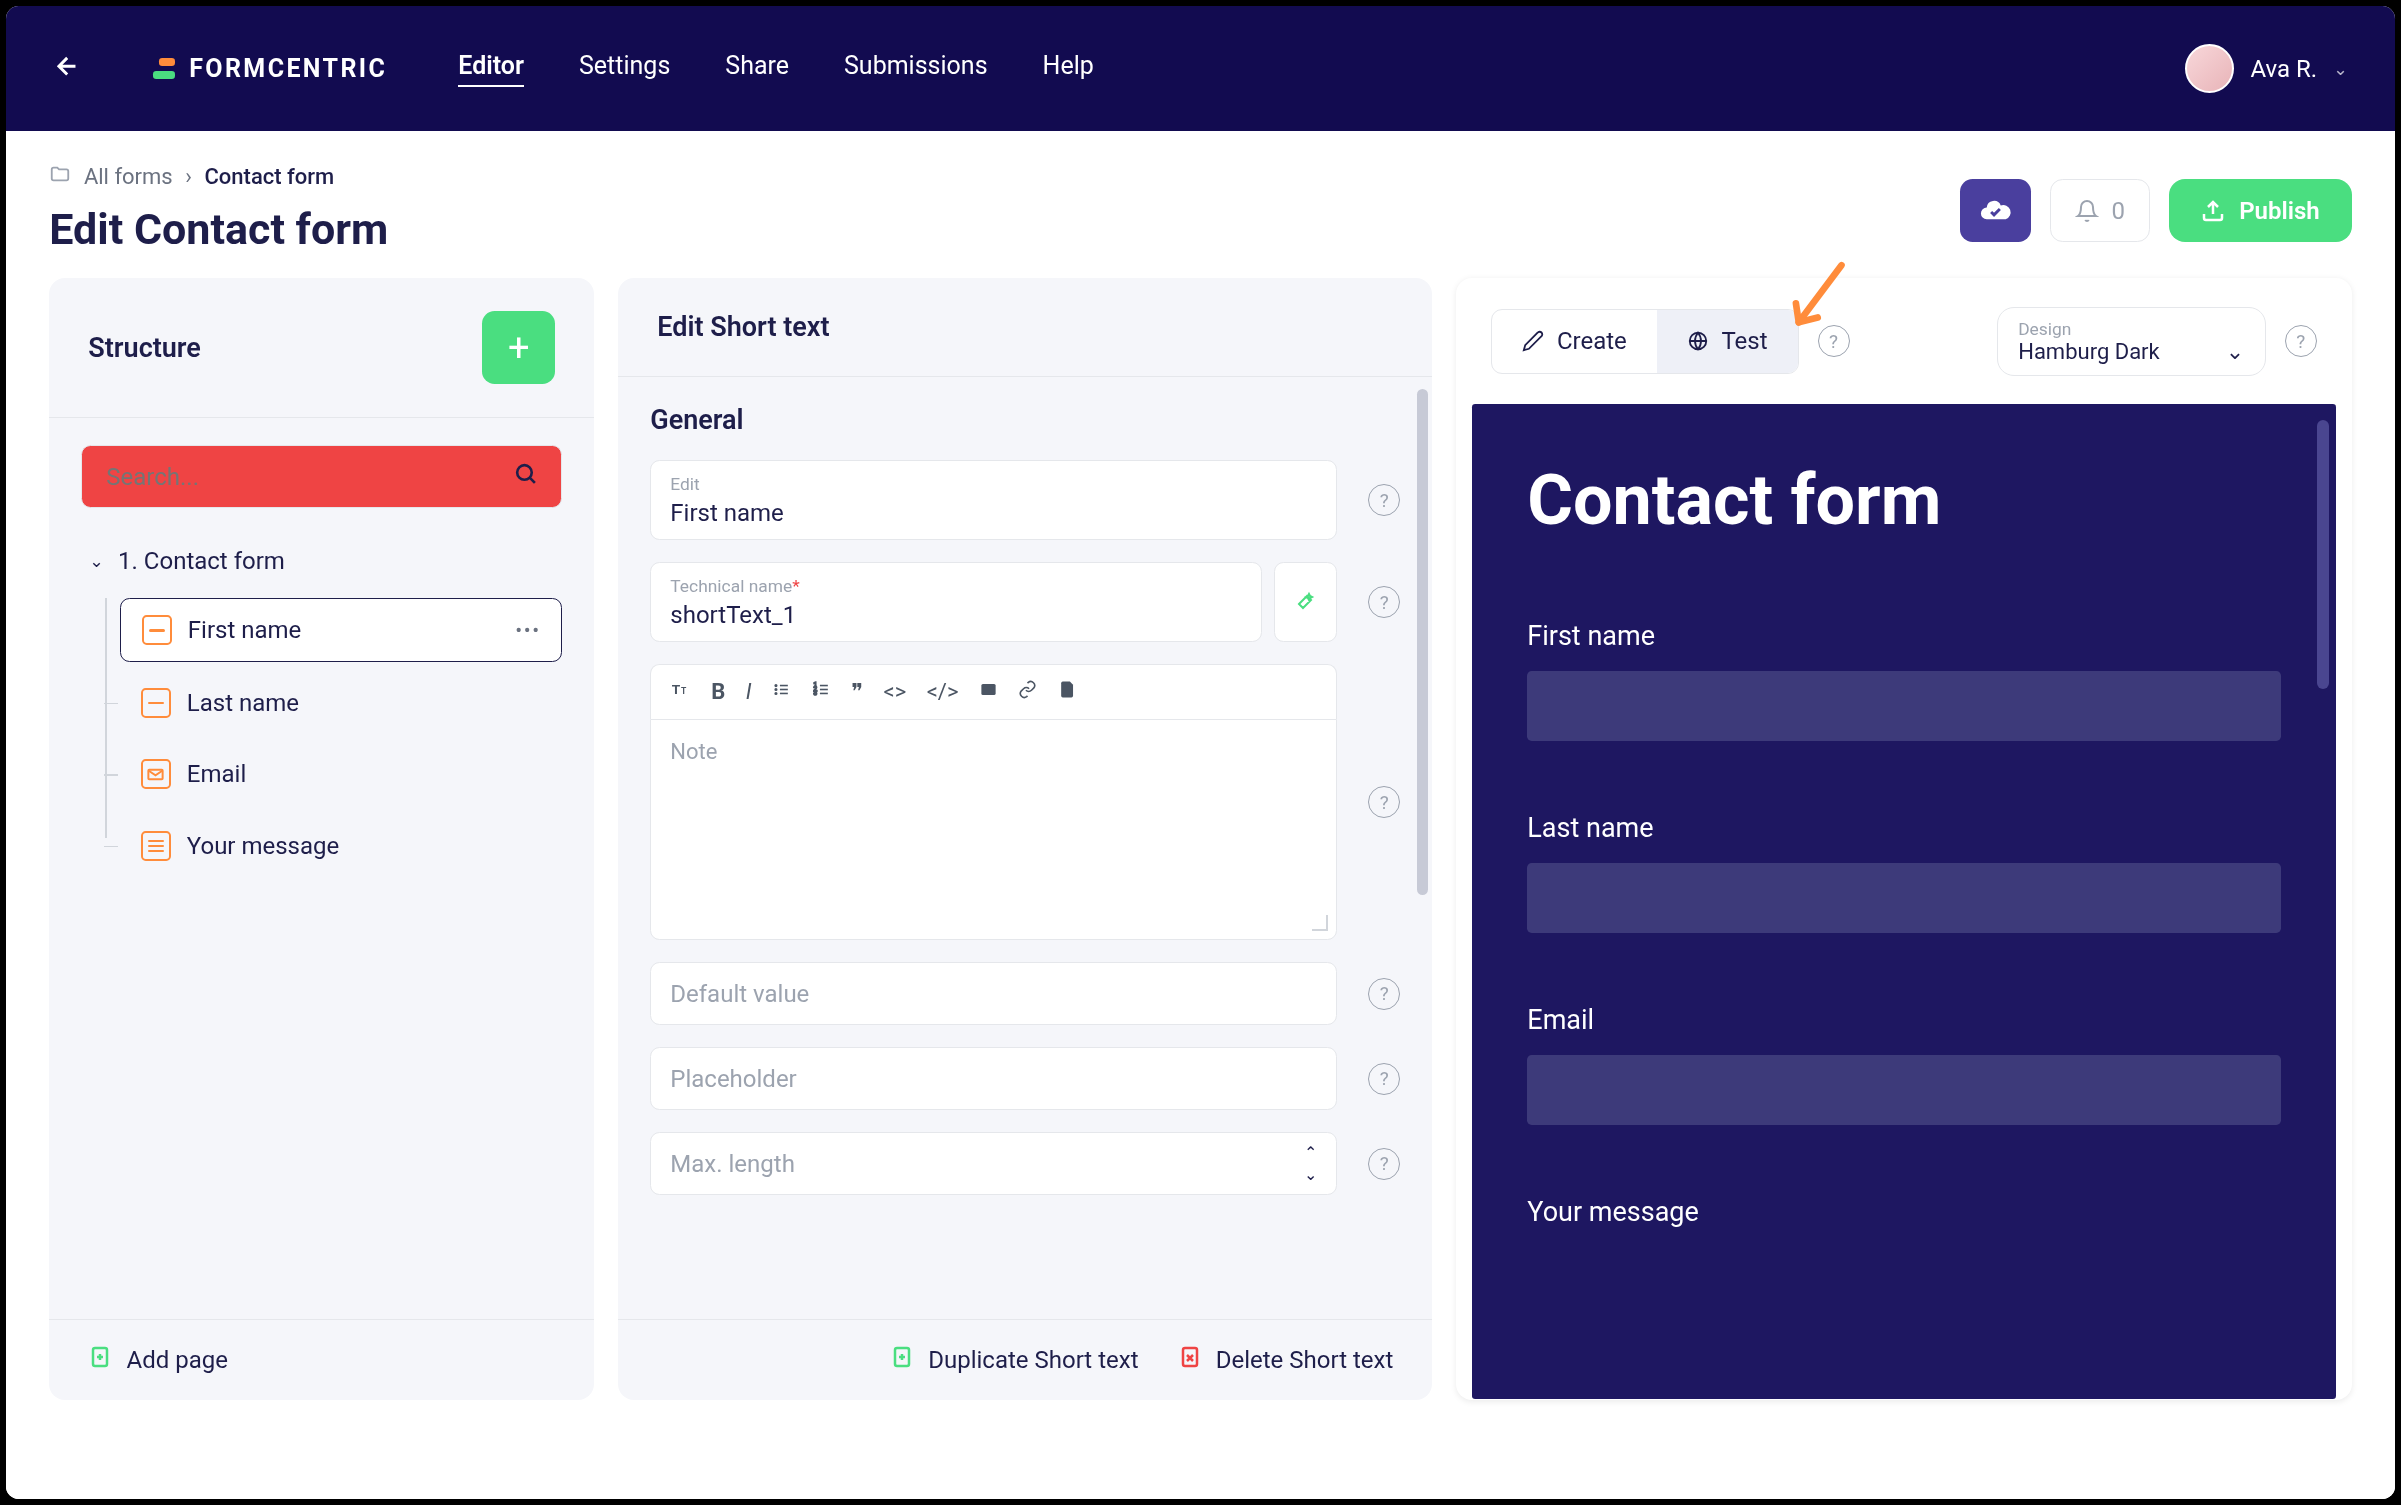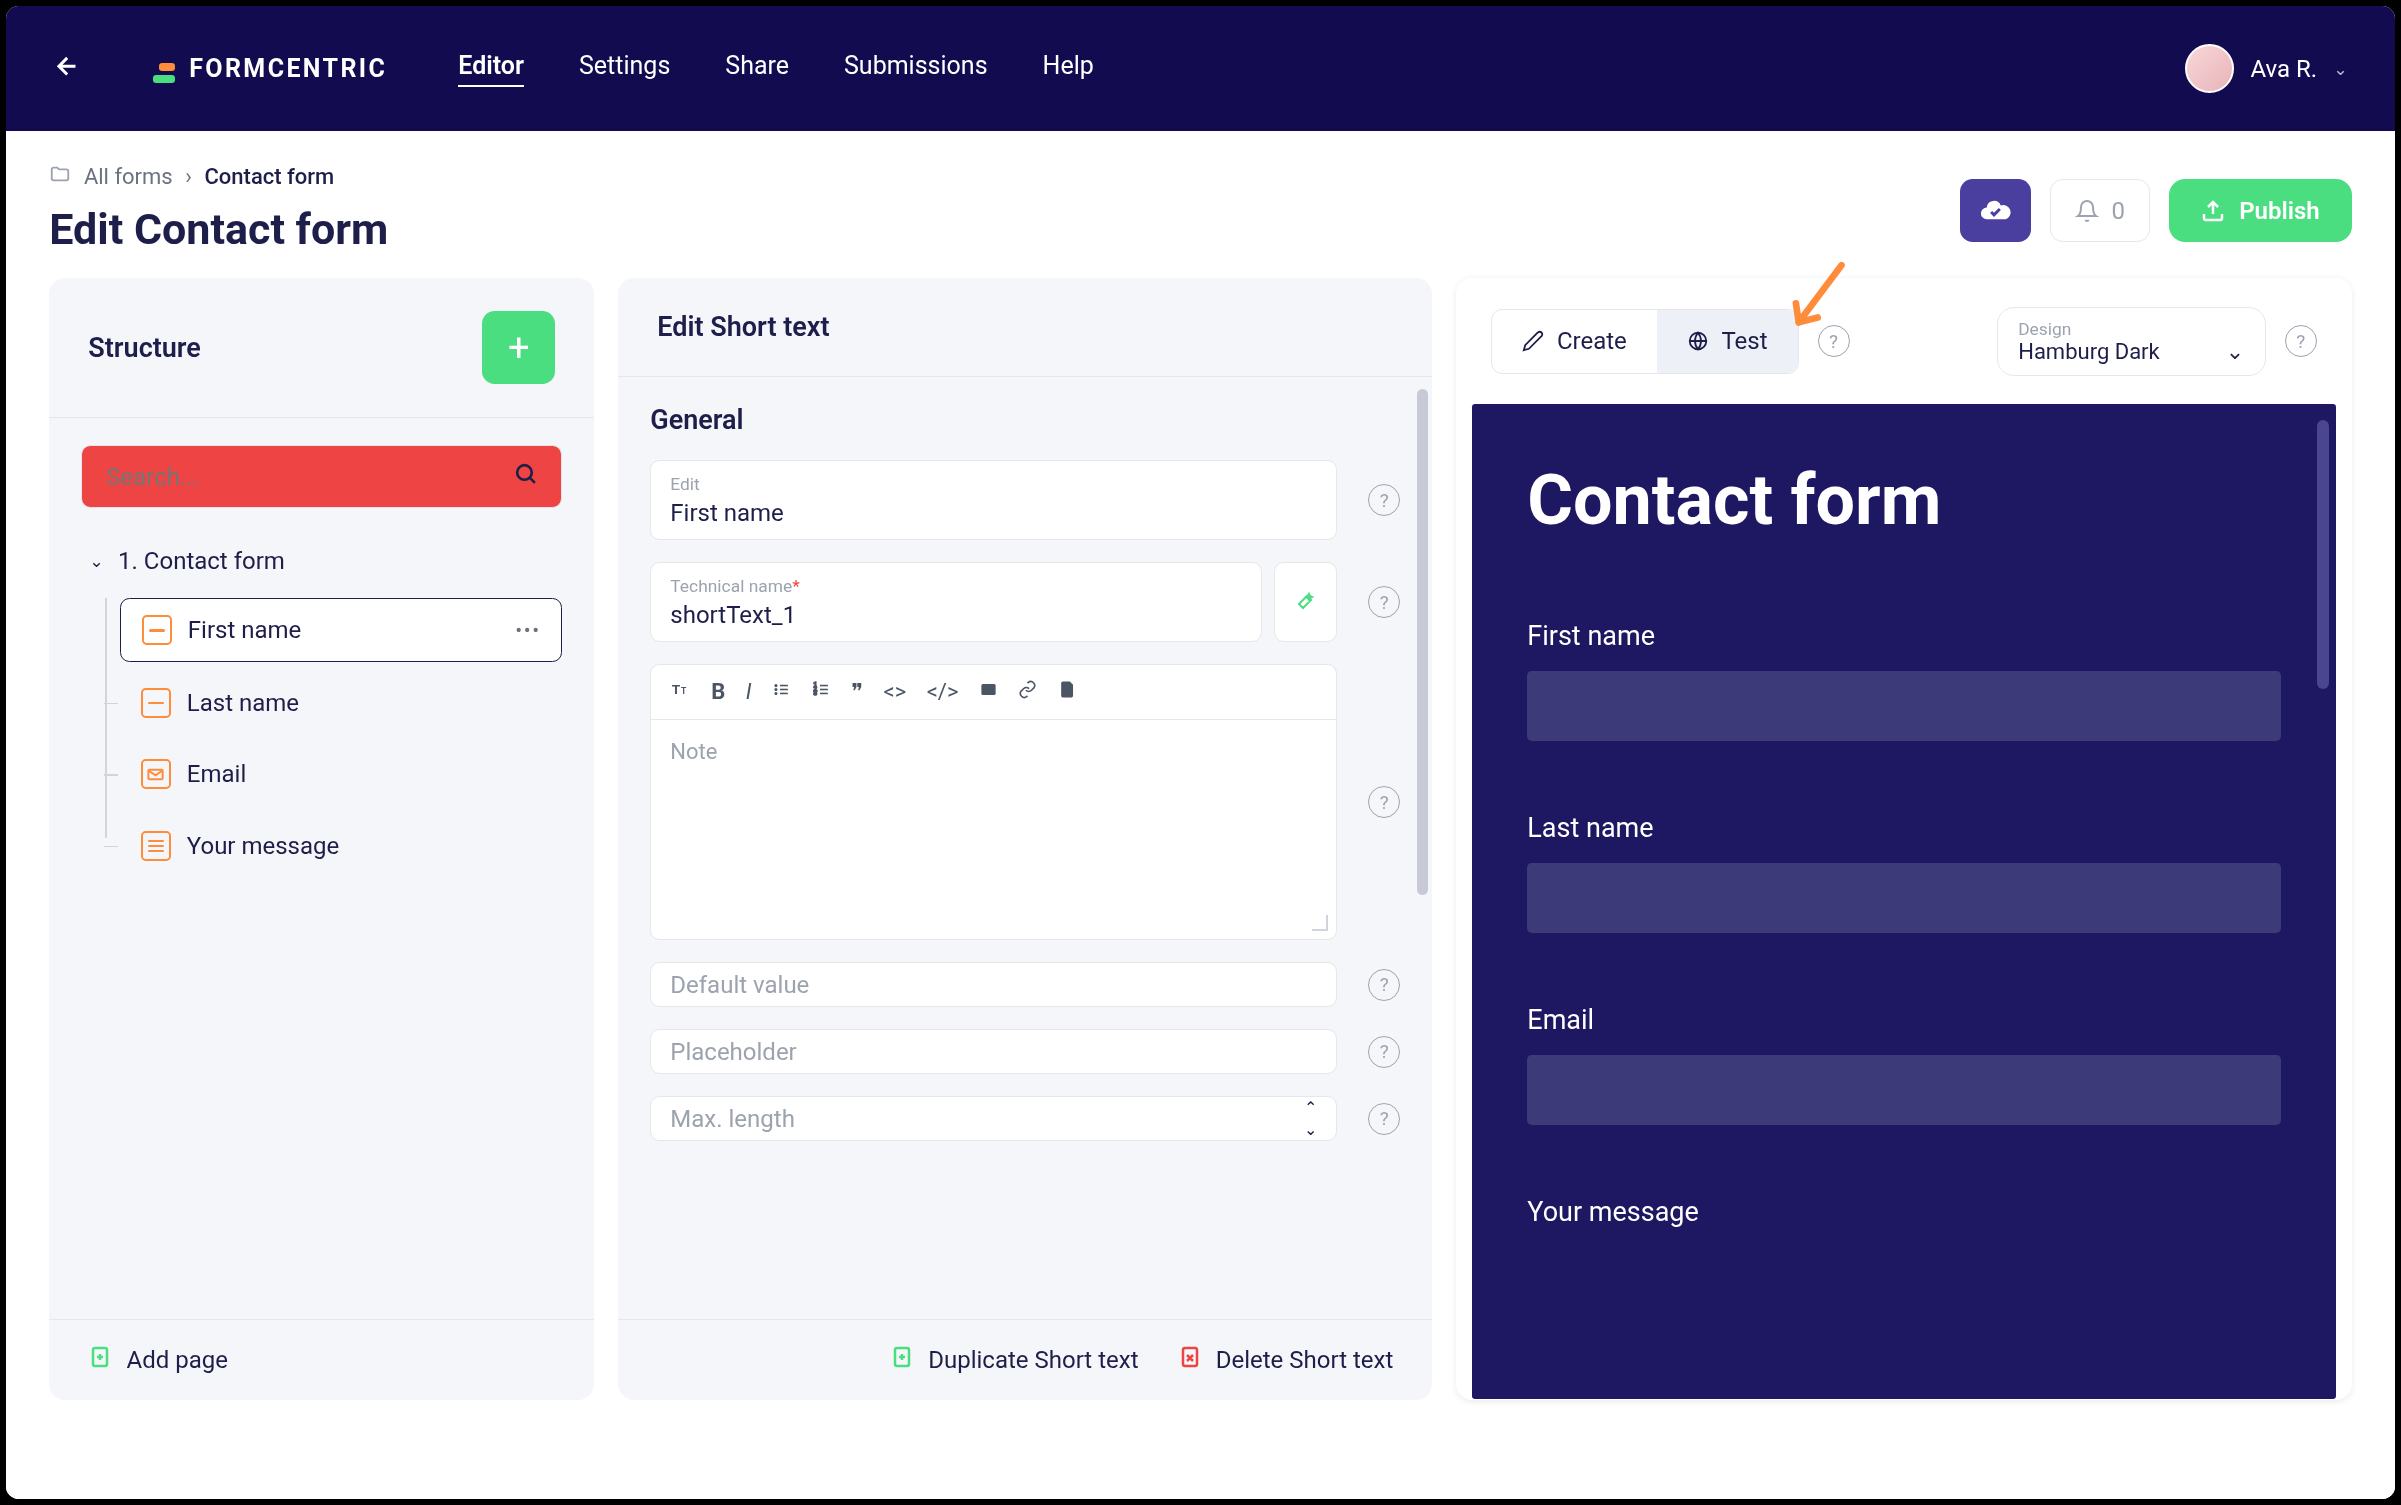--- a/index.html
+++ b/index.html
@@ -1,20 +1,20 @@
 <!DOCTYPE html>
 <html style="font-size:12.6px"><head>
 <meta charset="utf-8">
 <style>
 * { margin: 0; padding: 0; box-sizing: border-box; font-family: -apple-system, BlinkMacSystemFont, "Segoe UI", Roboto, sans-serif; }
 body { background: #000; padding: 6.3px; }
 .app { background: #fff; border-radius: 12.6px; overflow: hidden; height: 1493px; position: relative; }
 .topnav { background: #120b50; height: 125px; display: flex; align-items: center; padding: 0 47px; gap: 47px; }
 .back-btn { color: #fff; font-size: 33px; cursor: pointer; margin-right: 24px; }
-.logo { display: flex; align-items: flex-end; gap: 14.2px; color: #fff; font-weight: 700; font-size: 25px; letter-spacing: 2.4px; }
+.logo { display: flex; align-items: center; gap: 14.2px; color: #fff; font-weight: 700; font-size: 25px; letter-spacing: 2.4px; }
 .logo-icon { display: inline-flex; flex-direction: column; gap: 4.7px; }
 .logo-icon span { display: block; width: 22px; height: 8px; border-radius: 3.2px; }
 .logo-icon span:first-child { background: #ff8c3b; width: 16px; margin-left: 6.3px; }
 .logo-icon span:last-child { background: #4ade80; }
 .navlinks { display: flex; gap: 55px; margin-left: 24px; }
 .navlink { color: #fff; font-size: 25px; cursor: pointer; padding-bottom: 4.7px; }
 .navlink.active { border-bottom: 2.4px solid #fff; font-weight: 600; }
 .user-area { margin-left: auto; display: flex; align-items: center; gap: 16px; color: #fff; font-size: 24px; cursor: pointer; }
 .avatar { width: 49px; height: 49px; border-radius: 50%; background: linear-gradient(135deg, #f8d7da, #e8b4b8); border: 2.4px solid #fff; }
 .chevron { font-size: 17.4px; opacity: 0.7; }
@@ -76,21 +76,21 @@
 .tech-row { display: flex; gap: 12.6px; width: calc(100% - 63px); }
 .tech-row .field-control { flex: 1; width: auto; }
 .magic-btn { width: 63px; border: 1.6px solid #e5e7eb; border-radius: 9.5px; background: #fff; display: flex; align-items: center; justify-content: center; color: #4ade80; font-size: 25px; cursor: pointer; }
 .required { color: #ef4444; }
 
 .rte-toolbar { width: calc(100% - 63px); border: 1.6px solid #e5e7eb; border-bottom: none; border-radius: 9.5px 9.5px 0 0; background: #fff; padding: 14.2px 19px; display: flex; gap: 20.5px; color: #4b5563; font-size: 22px; }
 .rte-toolbar span { cursor: pointer; }
 .rte-body { width: calc(100% - 63px); border: 1.6px solid #e5e7eb; border-radius: 0 0 9.5px 9.5px; background: #fff; min-height: 221px; padding: 19px; font-size: 22px; color: #9ca3af; position: relative; }
 .rte-body::after { content: ""; position: absolute; right: 8px; bottom: 8px; width: 14.2px; height: 14.2px; border-right: 2.4px solid #d1d5db; border-bottom: 2.4px solid #d1d5db; }
 
-.placeholder-field { height: 45px; padding: 12px 19px; display: flex; align-items: center; justify-content: space-between; }
+.placeholder-field { height: 63px; padding: 12px 19px; display: flex; align-items: center; justify-content: space-between; }
 .spinner { display: flex; flex-direction: column; gap: 3.2px; color: #1e1e4a; font-size: 16px; }
 
 .mid-scroll { position: absolute; right: 4.7px; top: 111px; width: 11px; height: 506px; background: #c7cad6; border-radius: 6.3px; }
 
 .right-toolbar { padding: 28.4px 35px; display: flex; align-items: center; gap: 19px; }
 .toggle-group { display: flex; border: 1.6px solid #e5e7eb; border-radius: 11px; overflow: hidden; }
 .toggle-btn { padding: 17.4px 30px; display: flex; align-items: center; gap: 12.6px; font-size: 24px; color: #1e1e4a; cursor: pointer; }
 .toggle-btn.active { background: #eef0f7; }
 .design-select { margin-left: auto; border: 1.6px solid #e5e7eb; border-radius: 17px; padding: 11px 20.5px; min-width: 269px; cursor: pointer; }
 .design-select .label { font-size: 17.4px; color: #9ca3af; }

